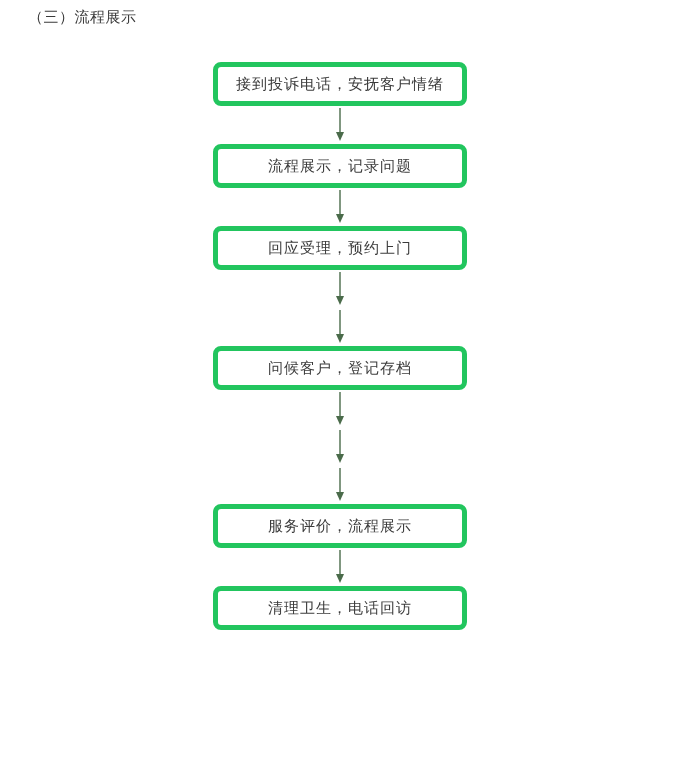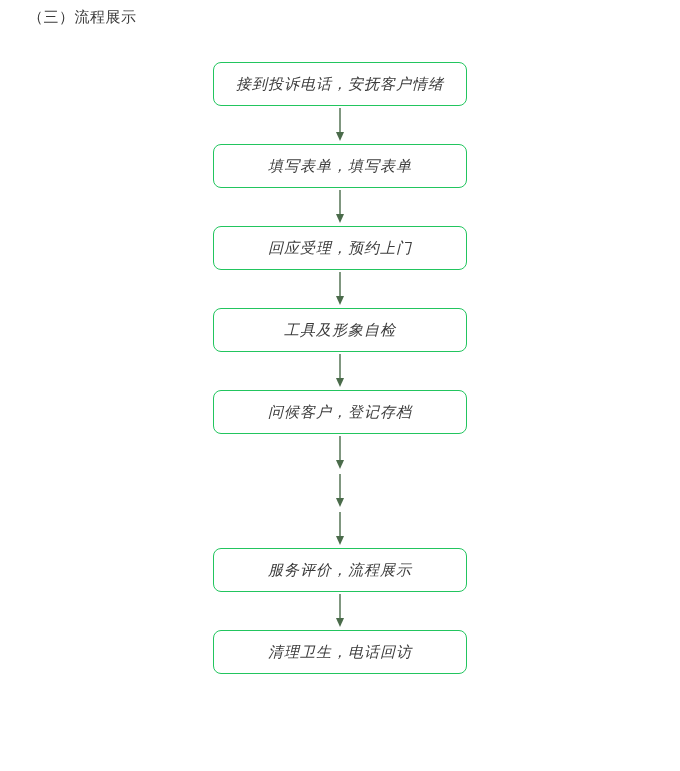--- a/index.html
+++ b/index.html
@@ -35,31 +35,30 @@
     top: 62px;
     width: 680px;
     display: flex;
     flex-direction: column;
     align-items: center;
   }
   .node {
     width: 254px;
     height: 44px;
     box-sizing: border-box;
-    border: 1px solid #22c55e;
+    border: 5px solid #22c55e;
     border-radius: 8px;
     background: #ffffff;
     display: flex;
     align-items: center;
     justify-content: center;
     font-size: 15px;
     letter-spacing: 1px;
     color: #3b3b3b;
     white-space: nowrap;
-    font-style: italic;
   }
   .arrow {
     width: 20px;
     height: 38px;
     display: flex;
     align-items: center;
     justify-content: center;
   }
   .arrow svg {
     display: block;
@@ -73,35 +72,34 @@
   <div class="section-title">（三）流程展示</div>
 
   <div class="flow" id="flow">
       <div class="node">接到投诉电话，安抚客户情绪</div>
       <div class="arrow">
         <svg width="14" height="34" viewBox="0 0 14 34">
           <line x1="7" y1="0" x2="7" y2="25" stroke="#4a6b4a" stroke-width="1.4"></line>
           <polygon points="7,33 3,24 11,24" fill="#4a6b4a"></polygon>
         </svg>
       </div>
-      <div class="node">填写表单，填写表单</div>
+      <div class="node">流程展示，记录问题</div>
       <div class="arrow">
         <svg width="14" height="34" viewBox="0 0 14 34">
           <line x1="7" y1="0" x2="7" y2="25" stroke="#4a6b4a" stroke-width="1.4"></line>
           <polygon points="7,33 3,24 11,24" fill="#4a6b4a"></polygon>
         </svg>
       </div>
       <div class="node">回应受理，预约上门</div>
       <div class="arrow">
         <svg width="14" height="34" viewBox="0 0 14 34">
           <line x1="7" y1="0" x2="7" y2="25" stroke="#4a6b4a" stroke-width="1.4"></line>
           <polygon points="7,33 3,24 11,24" fill="#4a6b4a"></polygon>
         </svg>
       </div>
-      <div class="node">工具及形象自检</div>
       <div class="arrow">
         <svg width="14" height="34" viewBox="0 0 14 34">
           <line x1="7" y1="0" x2="7" y2="25" stroke="#4a6b4a" stroke-width="1.4"></line>
           <polygon points="7,33 3,24 11,24" fill="#4a6b4a"></polygon>
         </svg>
       </div>
       <div class="node">问候客户，登记存档</div>
       <div class="arrow">
         <svg width="14" height="34" viewBox="0 0 14 34">
           <line x1="7" y1="0" x2="7" y2="25" stroke="#4a6b4a" stroke-width="1.4"></line>

